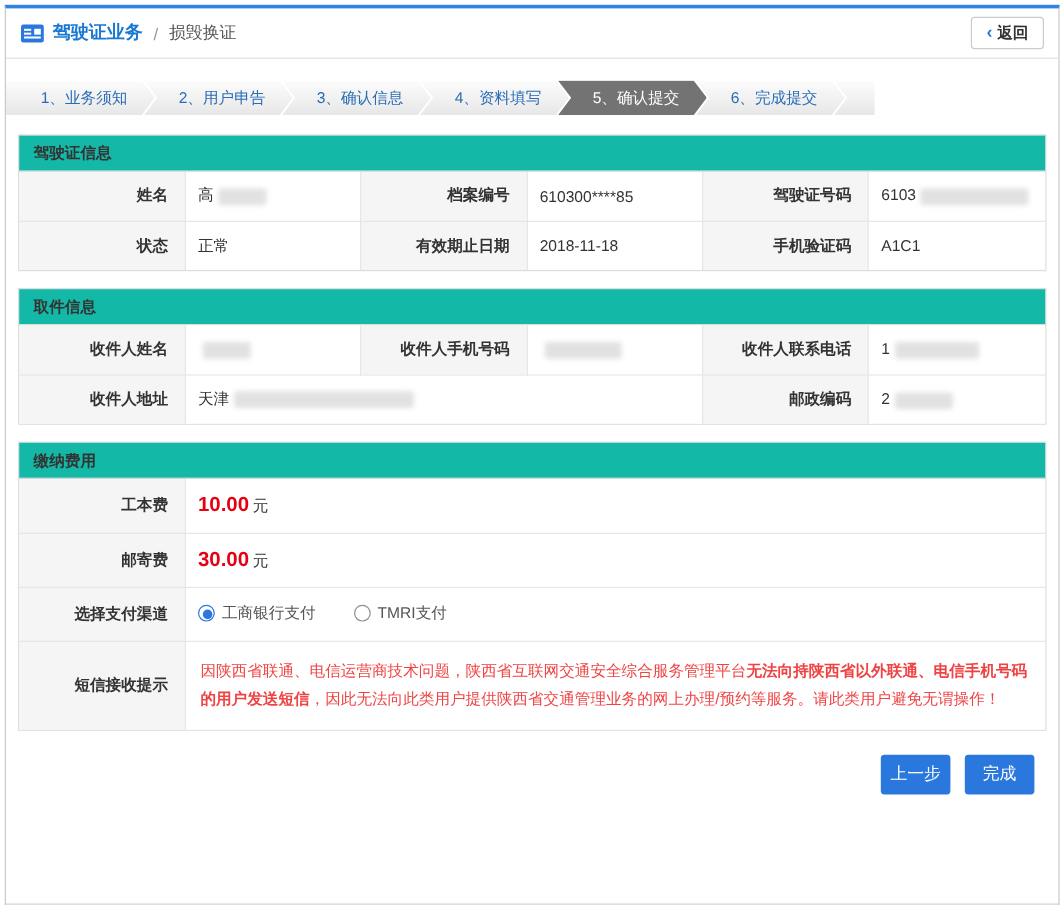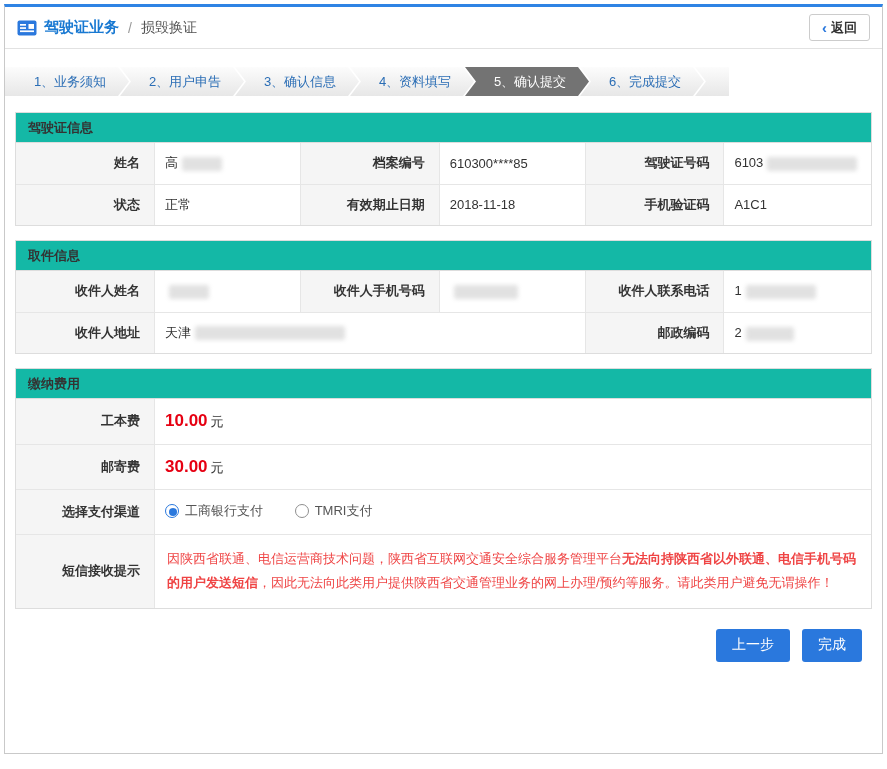--- a/index.html
+++ b/index.html
@@ -138,21 +138,21 @@
   }
   
   .notice { color: #ef4444; font-size: 13px; line-height: 1.9; padding: 8px 2px; }
   .notice .bold { font-weight: bold; }
   
   .footer-actions {
     display: flex; justify-content: flex-end; gap: 12px;
     padding: 6px 10px 18px;
   }
   .btn-primary {
-    min-width: 58px; height: 33px; padding: 0 16px;
+    min-width: 58px; height: 33px; padding: 0 0;
     background: #2a78dd; color: #fff;
     border: none; border-radius: 3px;
     font-size: 14px; cursor: pointer;
     font-family: "Liberation Sans", "DejaVu Sans", sans-serif;
   }
 </style>
 </head>
 <body>
 
 <div class="page">

